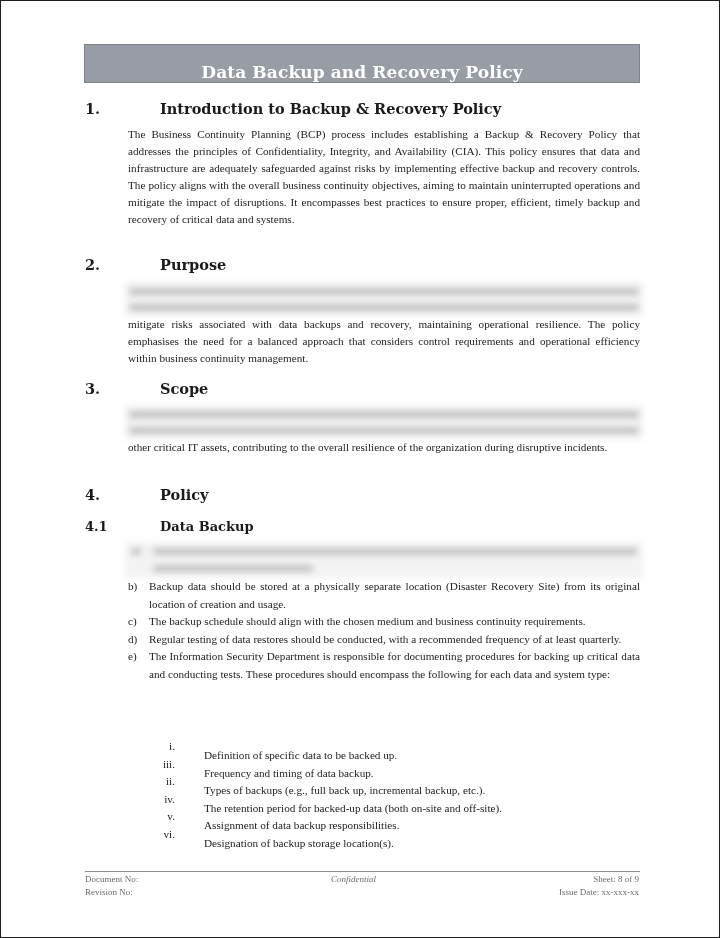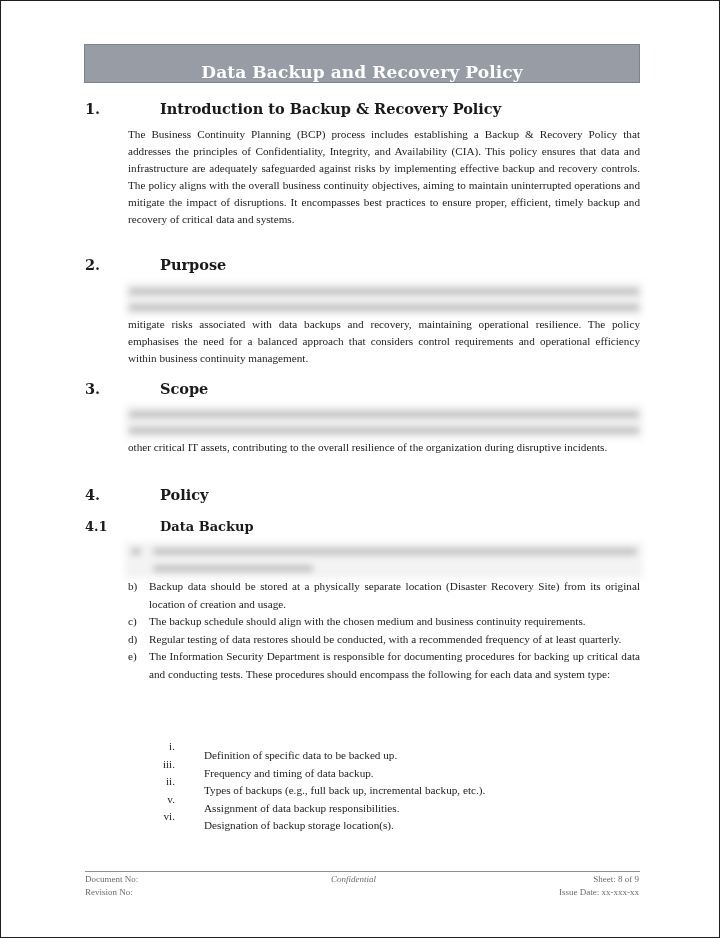--- a/index.html
+++ b/index.html
@@ -135,20 +135,24 @@
     </div>
     <div class="ri">
       <span class="mk">iii.</span>
       <span class="tx">Frequency and timing of data backup.</span>
     </div>
     <div class="ri">
       <span class="mk">ii.</span>
       <span class="tx">Types of backups (e.g., full back up, incremental backup, etc.).</span>
     </div>
     <div class="ri">
+      <span class="mk">iv.</span>
+      <span class="tx">The retention period for backed-up data (both on-site and off-site).</span>
+    </div>
+    <div class="ri">
       <span class="mk">v.</span>
       <span class="tx">Assignment of data backup responsibilities.</span>
     </div>
     <div class="ri">
       <span class="mk">vi.</span>
       <span class="tx">Designation of backup storage location(s).</span>
     </div>
   </div>
 
   <div class="footer-line"></div>

